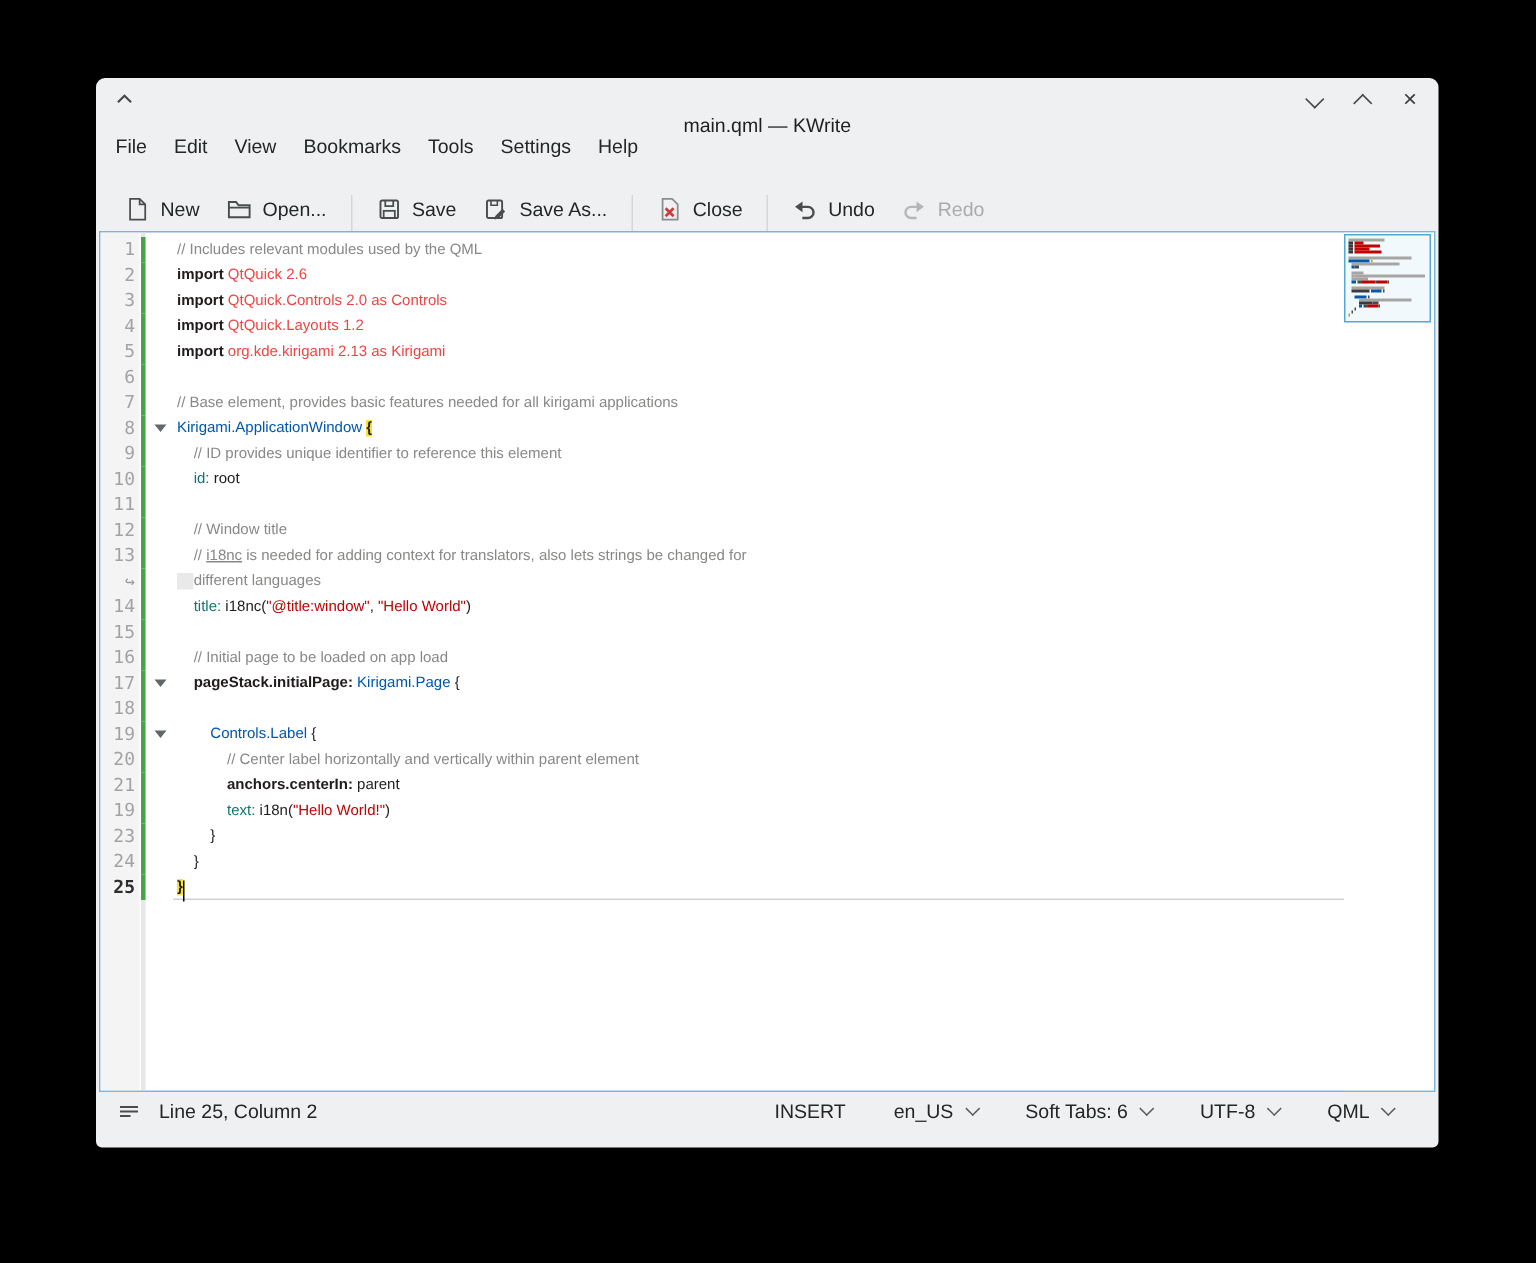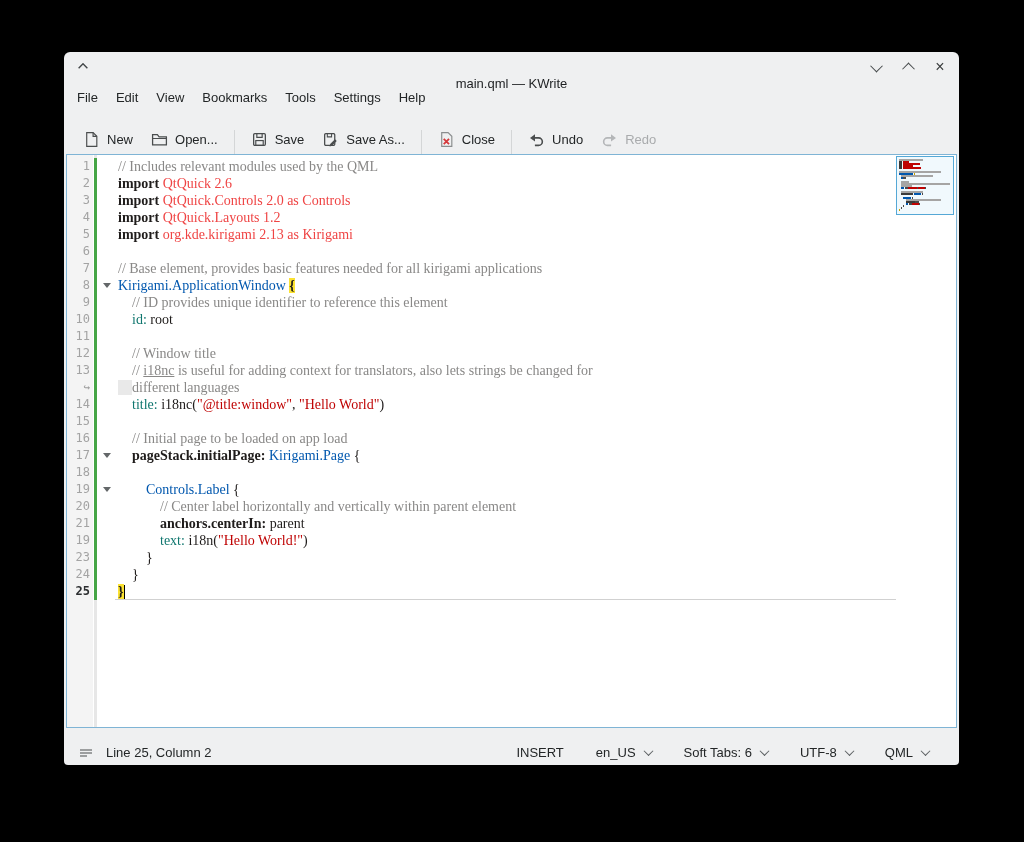--- a/index.html
+++ b/index.html
@@ -48,22 +48,22 @@
     width:23px;flex:0 0 auto;text-align:right;padding-right:3px;
     font-family:"DejaVu Sans Mono", monospace;font-size:12px;line-height:17px;color:#a3a3a3;
   }
   .g-num.current{color:#2c2e30;font-weight:bold;}
   .g-num .wraparrow{font-size:11px;color:#9a9a9a;}
   .g-strip{width:5px;flex:0 0 auto;position:relative;}
   .g-strip .mod{position:absolute;left:1px;top:0;bottom:0;width:3px;background:#46a546;}
   .g-fold{width:17px;flex:0 0 auto;display:flex;align-items:center;justify-content:center;}
   .foldtri{width:0;height:0;border-left:4px solid transparent;border-right:4px solid transparent;border-top:5px solid #636769;}
   .code{
-    flex:1 1 auto;white-space:pre;font-family:Liberation Serif, serif;
-    font-size:14px;line-height:17px;color:#1f1c1b;padding-left:3px;
+    flex:1 1 auto;white-space:pre;font-family:Liberation Sans, sans-serif;
+    font-size:10px;line-height:17px;color:#1f1c1b;padding-left:3px;
   }
   .row.current .code{box-shadow:inset 0 -1px 0 rgba(0,0,0,.18);}
   .tk-c{color:#898887;}
   .tk-u{color:#898887;text-decoration:underline;}
   .tk-k{color:#1f1c1b;font-weight:bold;}
   .tk-m{color:#ef4444;}
   .tk-s{color:#bf0303;}
   .tk-t{color:#0057ae;}
   .tk-p{color:#0f766e;}
   .tk-b{color:#1f1c1b;font-weight:bold;}
@@ -75,21 +75,21 @@
   .minimap{width:60px;flex:0 0 auto;background:#fff;position:relative;}
   .mini-rows{position:absolute;left:3px;top:4px;right:5px;}
   .mini-row{height:2px;display:flex;}
   .ms{height:1.5px;flex:0 0 auto;}
   .mini-viewport{
     position:absolute;left:0;top:1px;right:2px;height:57px;
     border:1px solid #55a8d6;background:rgba(61,174,230,.07);
   }
   
   .statusbar{
-    height:37px;flex:0 0 auto;display:flex;align-items:flex-end;
+    height:37px;flex:0 0 auto;display:flex;align-items:flex-start;
     padding:0 14px;font-size:13px;color:#232627;gap:10px;
   }
   .sb-left{display:flex;align-items:center;gap:10px;}
   .sb-right{margin-left:auto;display:flex;align-items:center;gap:0;}
   .sb-item{display:flex;align-items:center;padding:5px 16px;border-radius:3px;}
   .sb-chev{width:6px;height:6px;border-right:1.3px solid #5c6062;border-bottom:1.3px solid #5c6062;transform:rotate(45deg) translate(-1px,-1px);margin-left:9px;}
   .sicon{width:16px;height:16px;display:inline-flex;}
 </style>
 </head>
 <body>
@@ -299,21 +299,21 @@
             </div>
             <div class="g-fold"></div>
             <div class="code"><span class="tk-n">    </span><span class="tk-c">// Window title</span></div>
           </div>
           <div class="row">
             <div class="g-num">13</div>
             <div class="g-strip">
               <div class="mod"></div>
             </div>
             <div class="g-fold"></div>
-            <div class="code"><span class="tk-n">    </span><span class="tk-c">// </span><span class="tk-u">i18nc</span><span class="tk-c"> is useful for adding context for translators, also lets strings be changed for </span></div>
+            <div class="code"><span class="tk-n">    </span><span class="tk-c">// </span><span class="tk-u">i18nc</span><span class="tk-c"> is needed for adding context for translators, also lets strings be changed for </span></div>
           </div>
           <div class="row">
             <div class="g-num"><span class="wraparrow">↪</span></div>
             <div class="g-strip">
               <div class="mod"></div>
             </div>
             <div class="g-fold"></div>
             <div class="code"><span class="tk-wi">    </span><span class="tk-c">different languages</span></div>
           </div>
           <div class="row">

